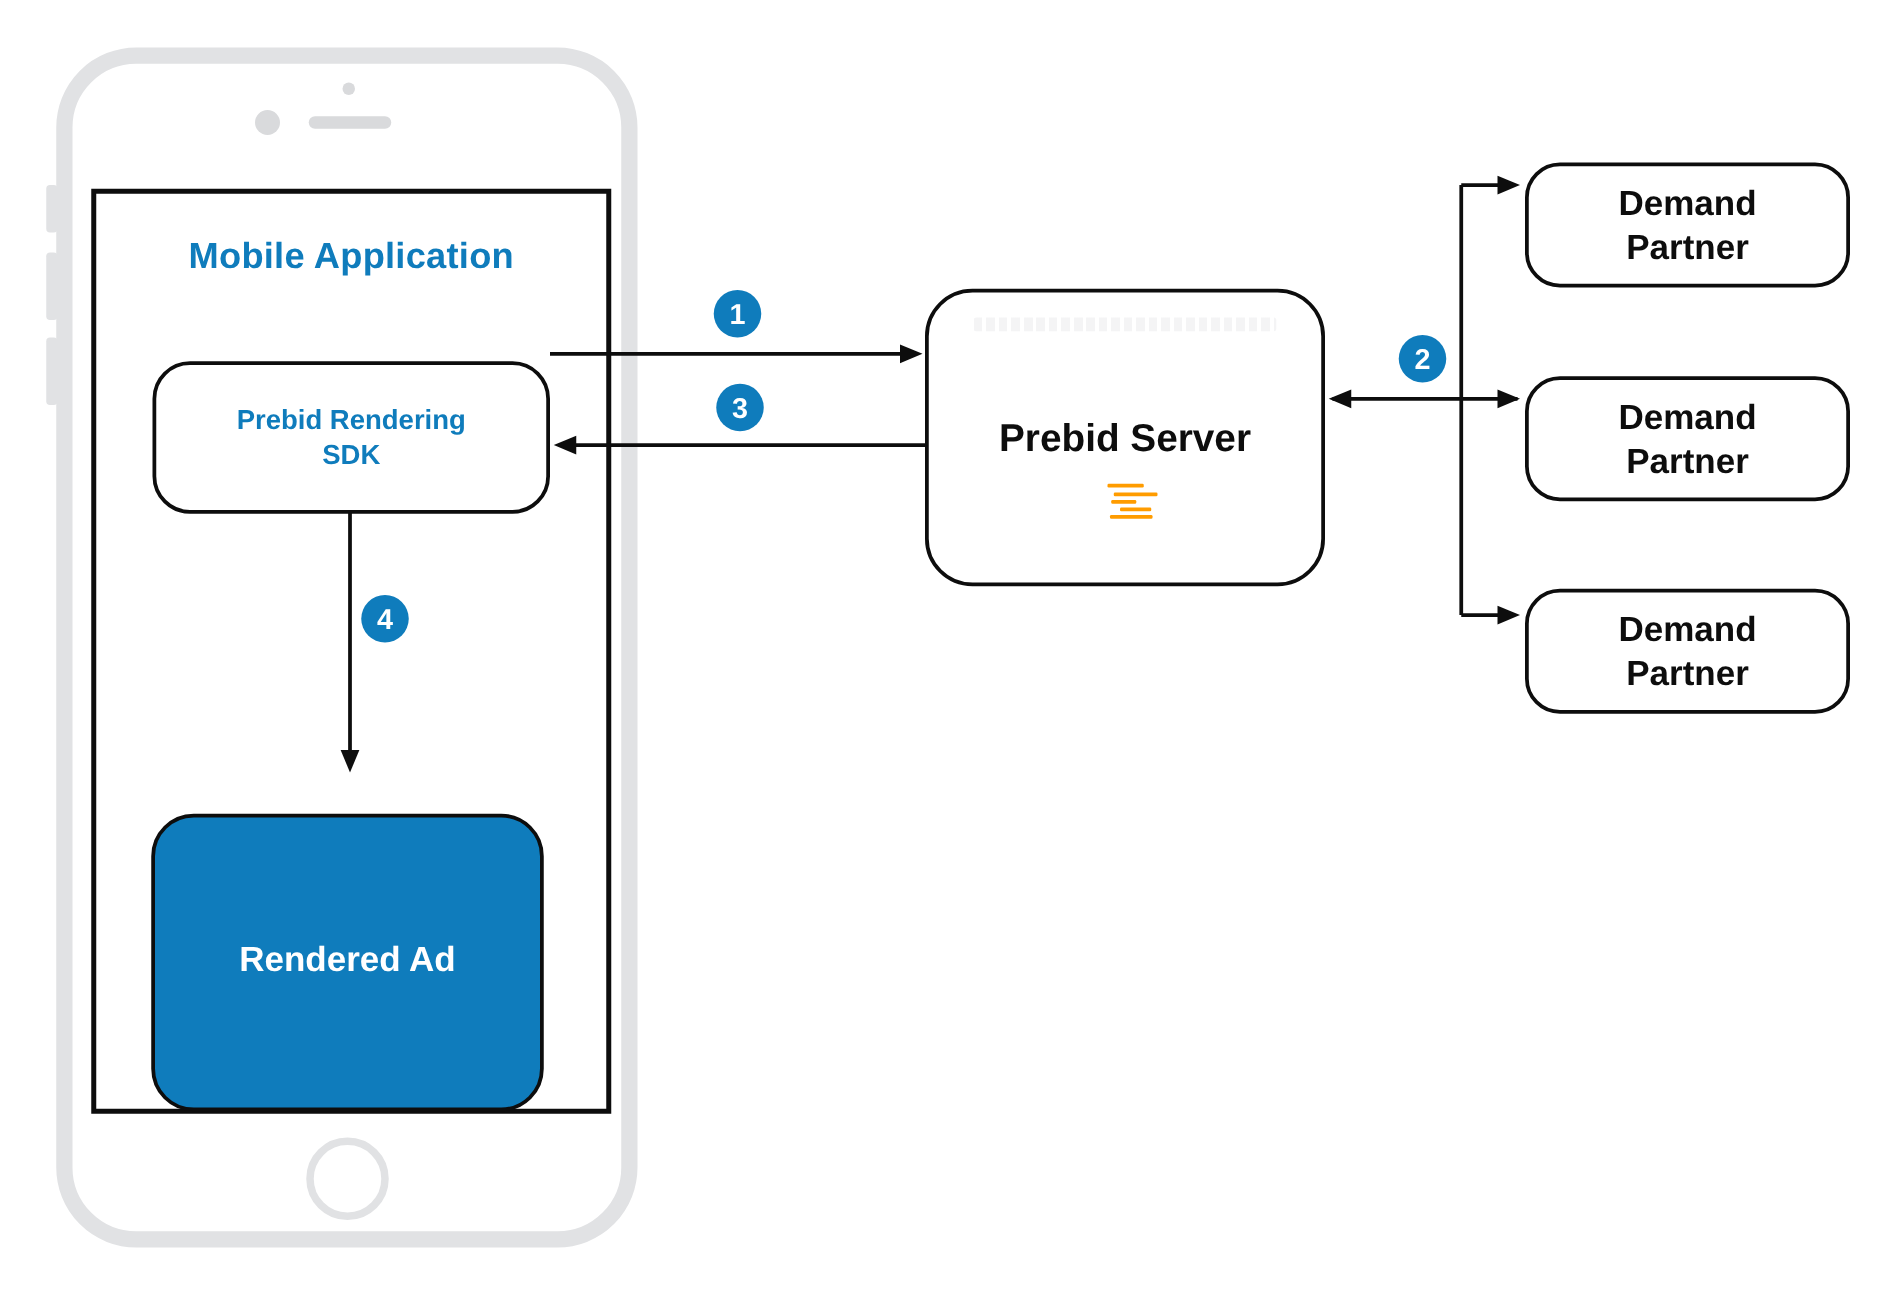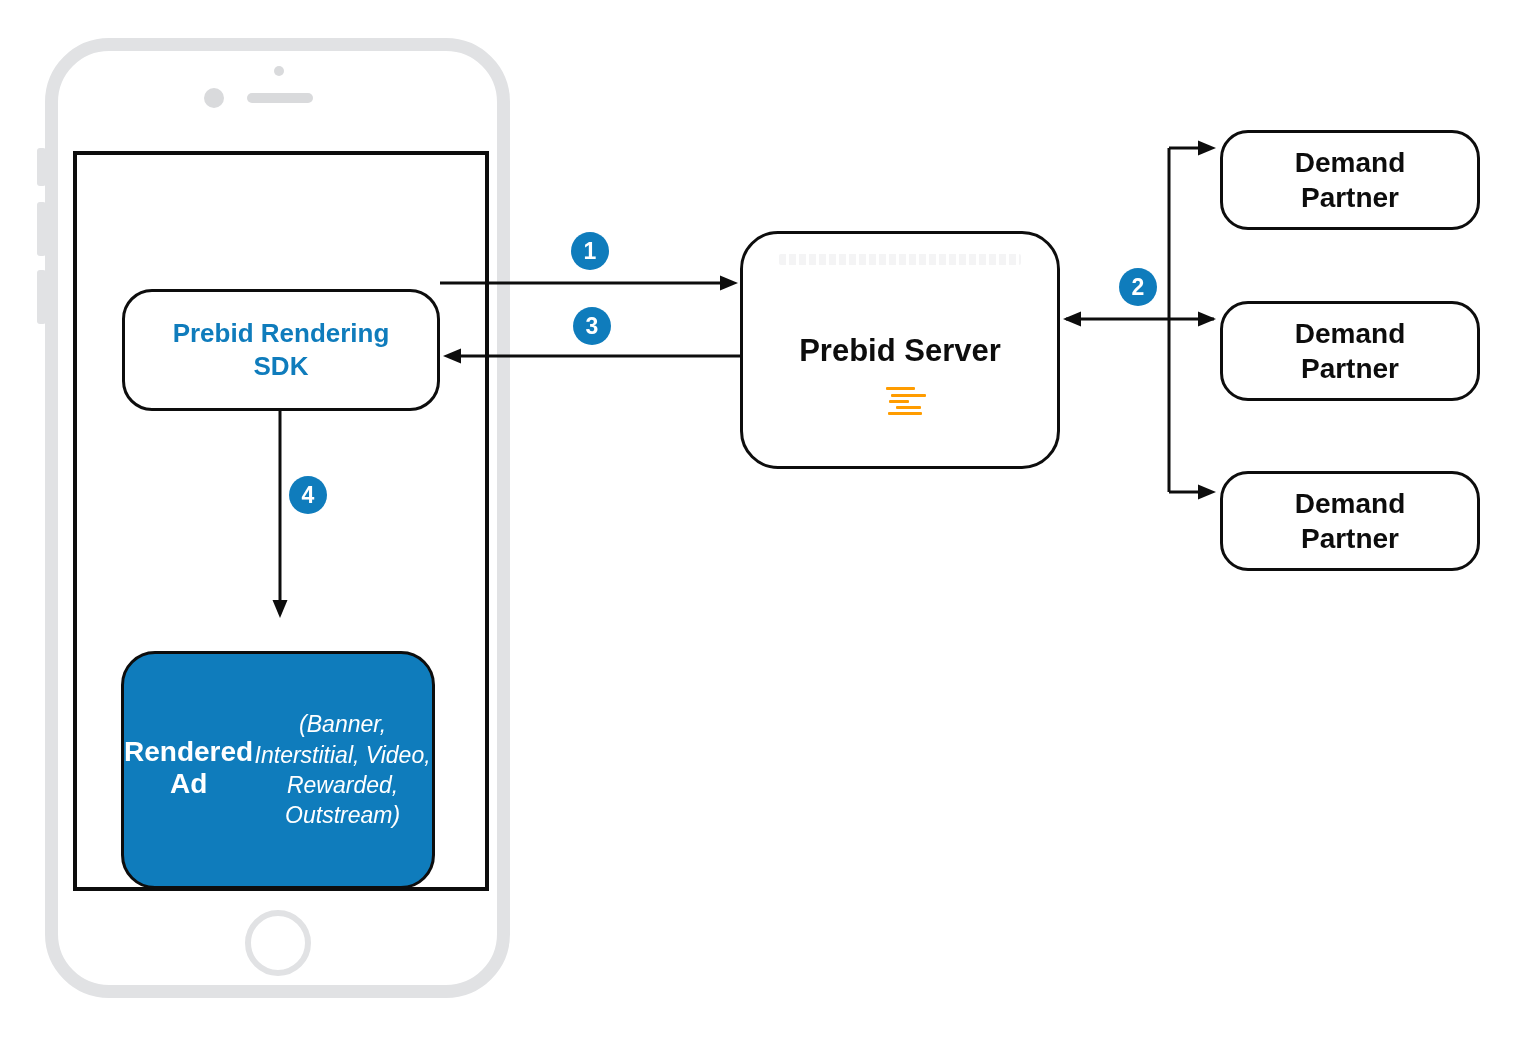--- a/index.html
+++ b/index.html
@@ -29,21 +29,21 @@
   
   .app-box{position:absolute;left:73px;top:151px;width:416px;height:740px;box-sizing:border-box;
     border:4px solid var(--ink);background:#fff;}
   .app-title{position:absolute;left:73px;top:189px;width:416px;text-align:center;
     font-size:29px;font-weight:bold;color:var(--blue);letter-spacing:.2px;}
 
   
   .node{position:absolute;box-sizing:border-box;border:3px solid var(--ink);background:#fff;
     display:flex;align-items:center;justify-content:center;text-align:center;margin-top:31px;}
   .sdk-box{left:122px;top:258px;width:318px;height:122px;border-radius:30px;}
-  .sdk-label{font-size:26px;font-weight:bold;color:var(--blue);line-height:1.28;white-space:pre-line;}
+  .sdk-label{font-size:22px;font-weight:bold;color:var(--blue);line-height:1.28;white-space:pre-line;}
 
   .ad-box{left:121px;top:620px;width:314px;height:238px;border-radius:34px;background:var(--blue);
     flex-direction:row;color:#fff;}
   .ad-title{font-size:28px;font-weight:bold;margin-bottom:4px;}
   .ad-subtitle{font-size:23px;font-style:italic;line-height:1.32;white-space:pre-line;}
 
   .server-box{left:740px;top:200px;width:320px;height:238px;border-radius:38px;}
   .server-watermark{position:absolute;left:36px;top:20px;right:36px;height:11px;border-radius:2px;
     background:repeating-linear-gradient(90deg,#f4f4f5 0 7px,transparent 7px 10px);}
   .server-label{position:absolute;left:0;top:99px;width:100%;text-align:center;
@@ -83,20 +83,21 @@
   <div class="side-btn b1"></div>
   <div class="side-btn b2"></div>
   <div class="side-btn b3"></div>
   <div class="phone-body"></div>
   <div class="camera-dot"></div>
   <div class="sensor-dot"></div>
   <div class="speaker-bar"></div>
   <div class="home-button"></div>
 
   <div class="app-box"></div>
+  <div class="app-title">Mobile Application</div>
 
   <svg class="connectors" viewBox="0 0 1520 1040" xmlns="http://www.w3.org/2000/svg">
 
     <line x1="440" y1="283" x2="724" y2="283"></line>
     <polygon points="720,275.5 738,283 720,290.5"></polygon>
 
     <line x1="740" y1="356" x2="459" y2="356"></line>
     <polygon points="461,348.5 443,356 461,363.5"></polygon>
 
     <line x1="280" y1="380" x2="280" y2="602"></line>
@@ -112,22 +113,20 @@
     <polygon points="1198,484.5 1216,492 1198,499.5"></polygon>
   </svg>
 
   <div class="node sdk-box">
     <div class="sdk-label">Prebid Rendering
 SDK</div>
   </div>
 
   <div class="node ad-box">
     <div class="ad-title">Rendered Ad</div>
-    <div class="ad-subtitle">(Banner, Interstitial, Video,
-Rewarded, Outstream)</div>
   </div>
 
   <div class="node server-box">
     <div class="server-watermark"></div>
     <div class="server-label">Prebid Server</div>
     <div class="server-logo">
       <span class="l1"></span>
         <span class="l2"></span>
         <span class="l3"></span>
         <span class="l4"></span>

